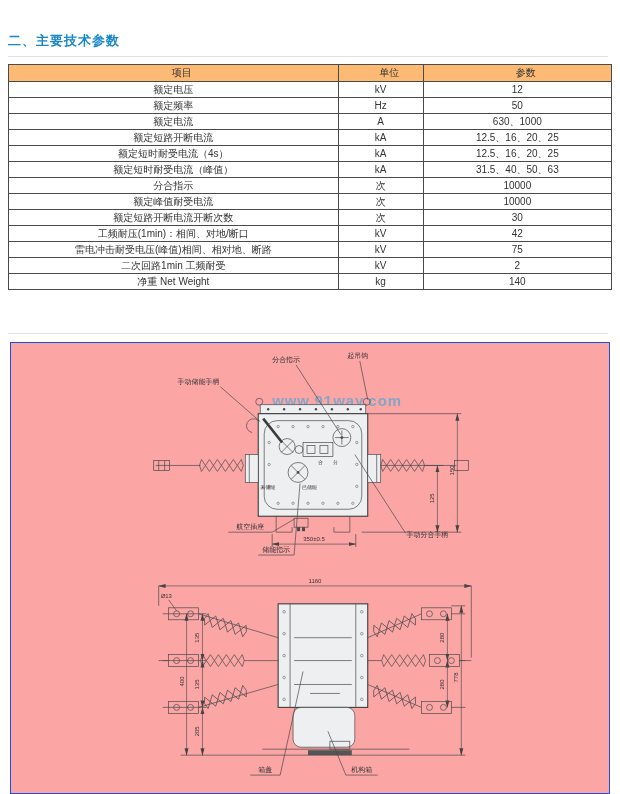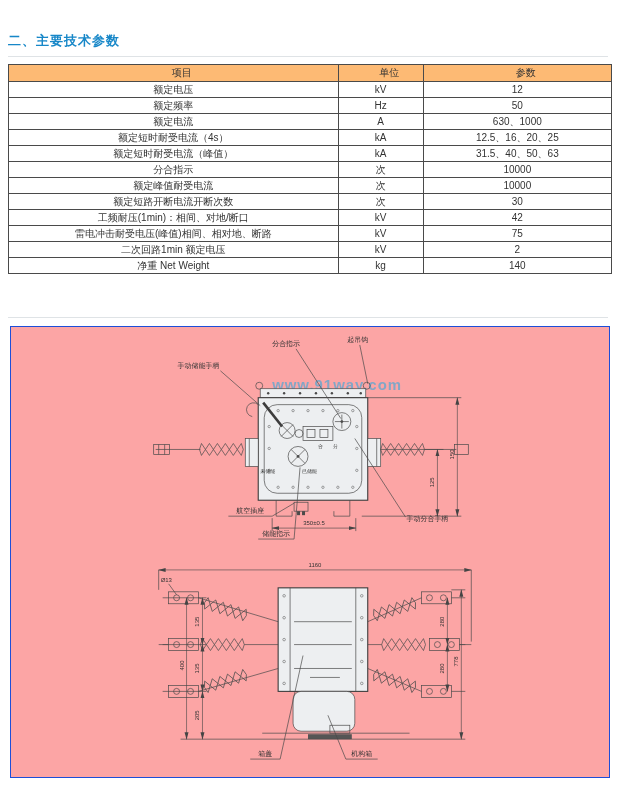--- a/index.html
+++ b/index.html
@@ -60,20 +60,25 @@
           <td>额定频率</td>
           <td>Hz</td>
           <td>50</td>
         </tr>
         <tr>
           <td>额定电流</td>
           <td>A</td>
           <td>630、1000</td>
         </tr>
         <tr>
+          <td>额定短路开断电流</td>
+          <td>kA</td>
+          <td>12.5、16、20、25</td>
+        </tr>
+        <tr>
           <td>额定短时耐受电流（4s）</td>
           <td>kA</td>
           <td>12.5、16、20、25</td>
         </tr>
         <tr>
           <td>额定短时耐受电流（峰值）</td>
           <td>kA</td>
           <td>31.5、40、50、63</td>
         </tr>
         <tr>
@@ -95,21 +100,21 @@
           <td>工频耐压(1min)：相间、对地/断口</td>
           <td>kV</td>
           <td>42</td>
         </tr>
         <tr>
           <td>雷电冲击耐受电压(峰值)相间、相对地、断路</td>
           <td>kV</td>
           <td>75</td>
         </tr>
         <tr>
-          <td>二次回路1min 额定电压</td>
+          <td>二次回路1min 工频耐受</td>
           <td>kV</td>
           <td>2</td>
         </tr>
         <tr>
           <td>净重 Net Weight</td>
           <td>kg</td>
           <td>140</td>
         </tr>
       </tbody>
   </table>

